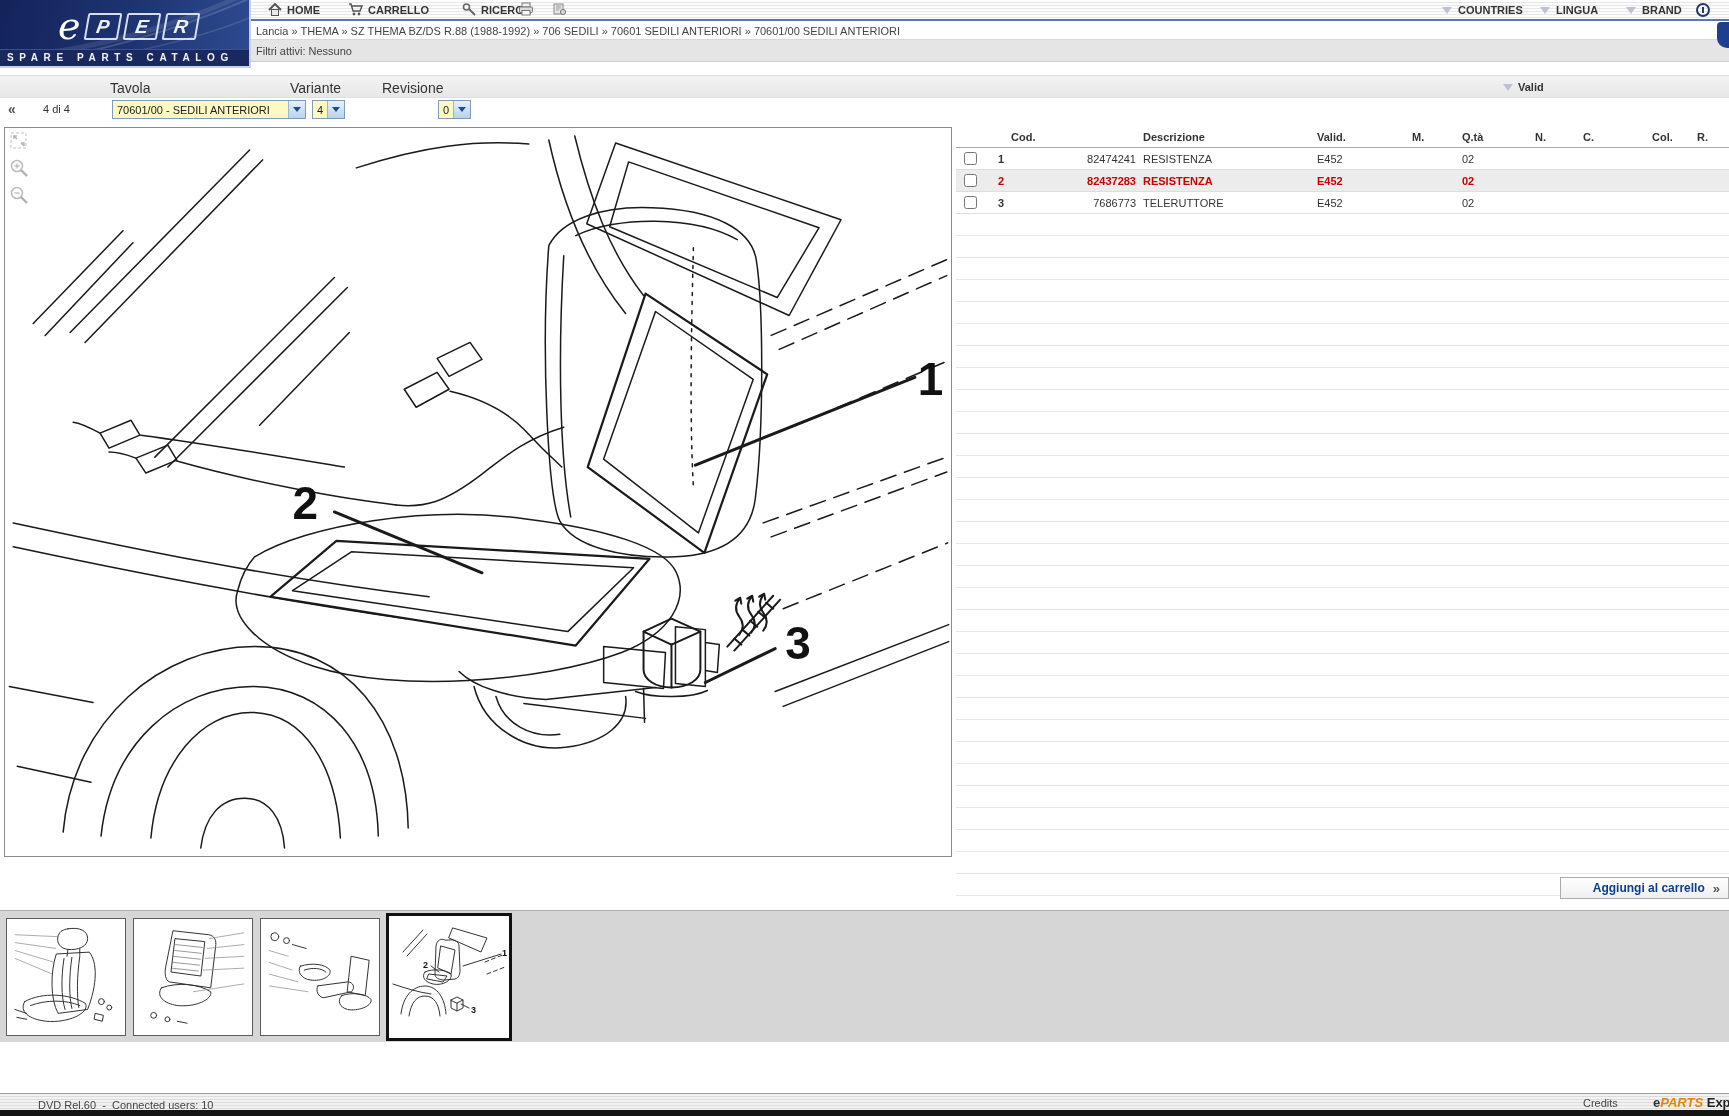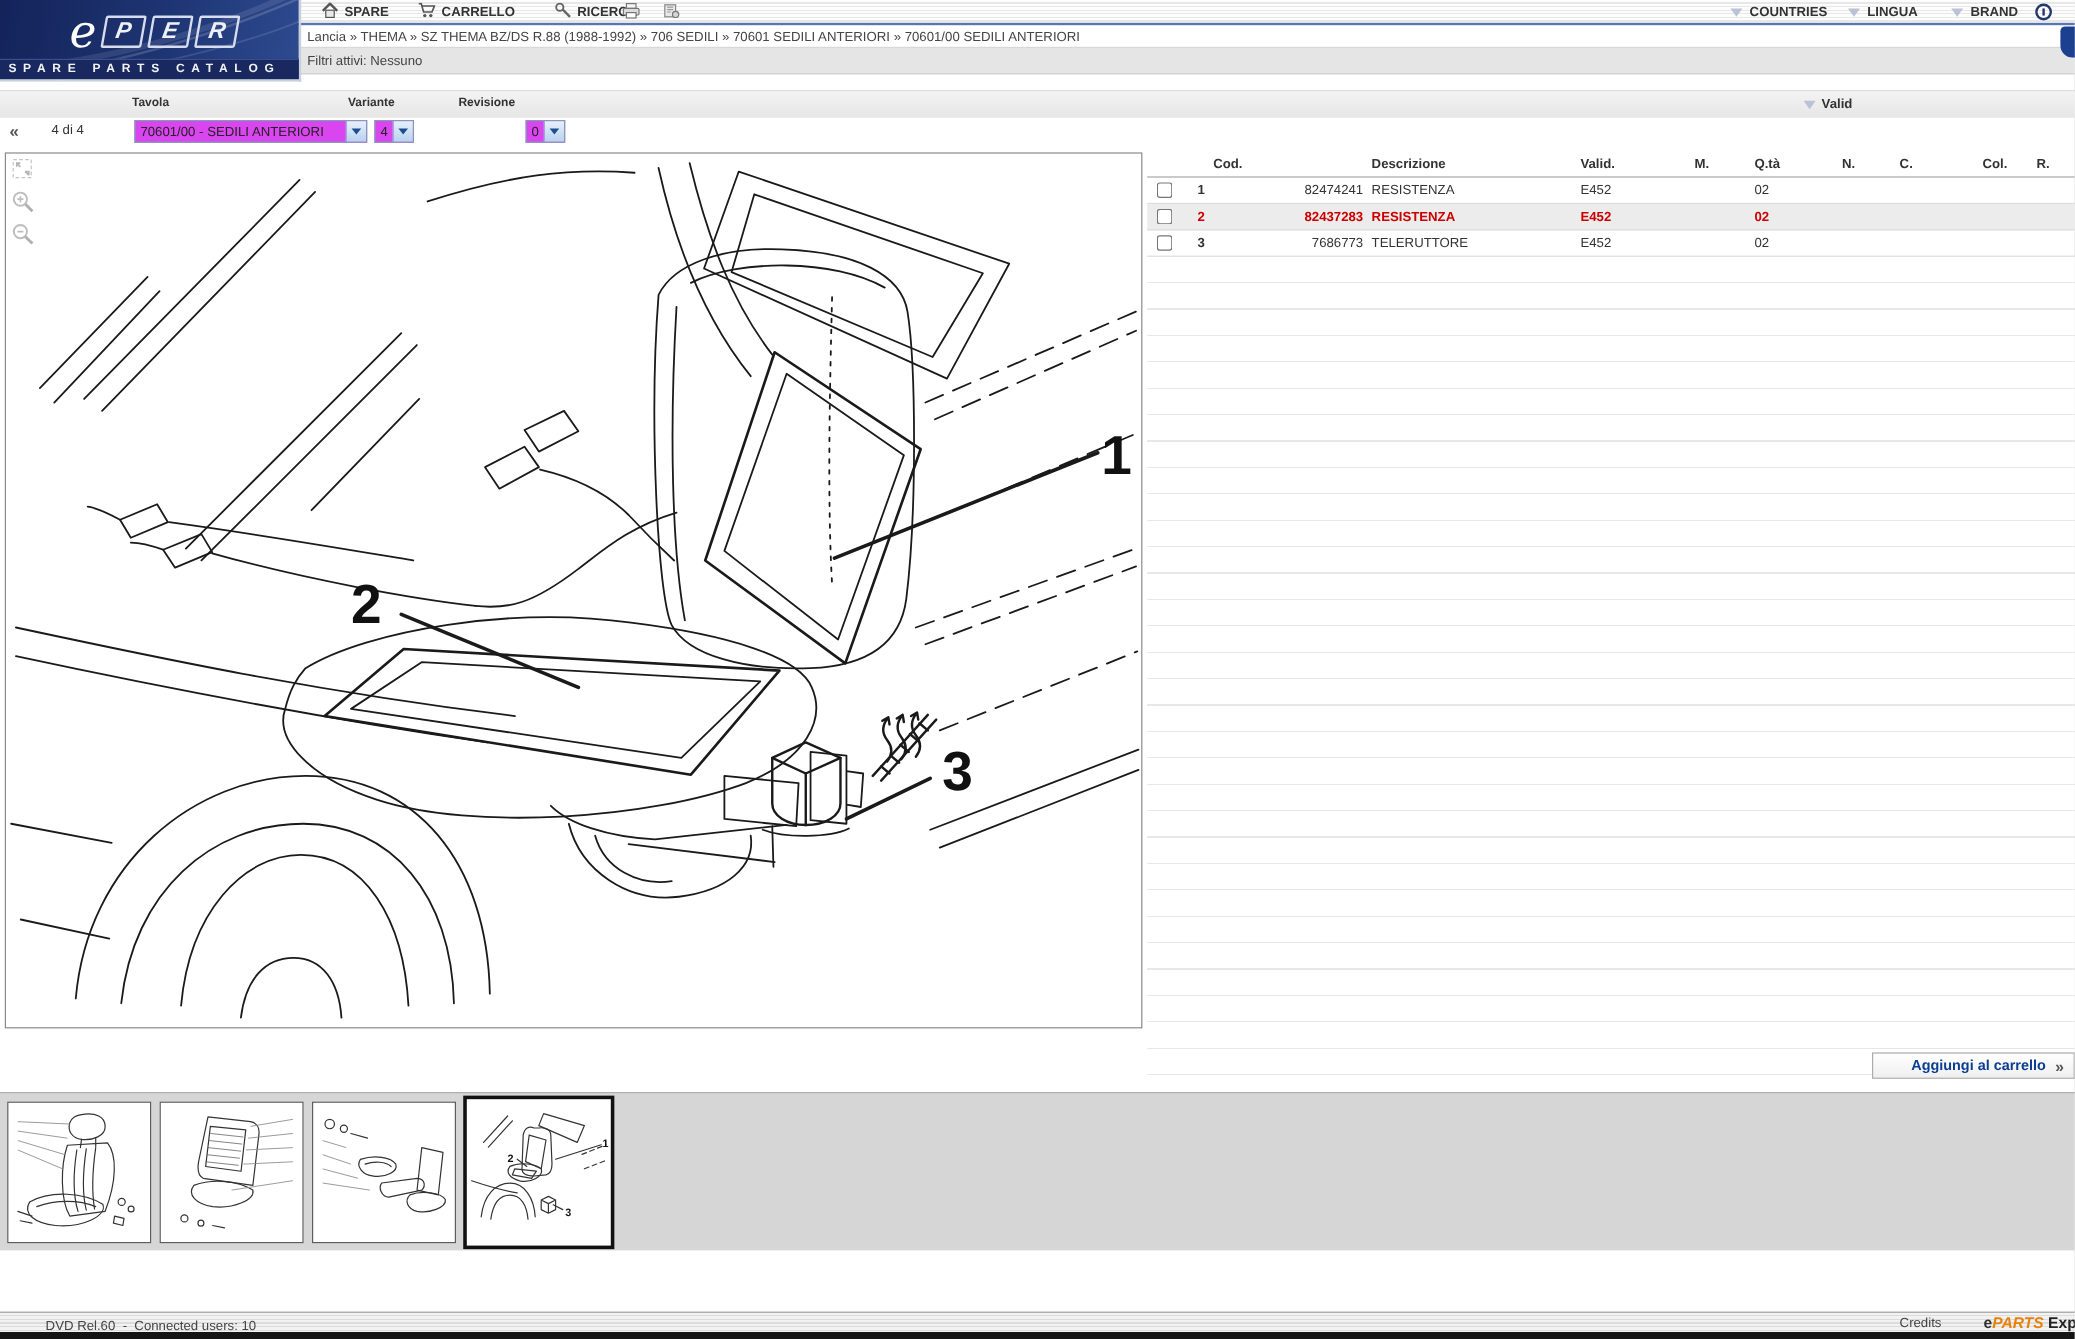--- a/index.html
+++ b/index.html
@@ -40,24 +40,24 @@
   .logo-box { width:34px; height:27px; border:2px solid #d7ddee; border-radius:2px; transform:skewX(-10deg);
     display:flex; align-items:center; justify-content:center;
     font-size:19px; font-weight:bold; font-style:italic; color:#eef1f8; }
   .logo-sub { position:absolute; left:0; bottom:0; width:100%; height:17px; background:#19295f;
     border-top:1px solid #3a4f8f; color:#f0f2f8; font-size:10px; font-weight:bold;
     letter-spacing:5.6px; padding-left:7px; line-height:16px; white-space:nowrap; }
 
   
   .ctrl-band { position:absolute; left:0; top:75px; width:1729px; height:23px;
     background:linear-gradient(#f3f3f3,#e7e7e7); border-top:1px solid #dcdcdc; border-bottom:1px solid #e0e0e0; z-index:1; }
-  .ctrl-label { position:absolute; top:80px; font-size:10px; font-weight:bold; color:#333; z-index:2; }
+  .ctrl-label { position:absolute; top:80px; font-size:14px; font-weight:normal; color:#333; z-index:2; }
   .pager-prev { position:absolute; left:8px; top:101px; font-size:14px; font-weight:bold; color:#555; cursor:pointer; z-index:2; }
   .pager-pos { position:absolute; left:43px; top:103px; font-size:11px; color:#333; z-index:2; }
-  .xp-select { position:absolute; height:19px; background:#d946ef; border:1px solid #7f9db9;
+  .xp-select { position:absolute; height:19px; background:#fef9c3; border:1px solid #7f9db9;
     display:flex; align-items:center; font-size:11px; color:#222; cursor:pointer; z-index:2; }
   .xp-select .val { flex:1; padding:0 4px; white-space:nowrap; overflow:hidden; }
   .xp-select .arrow-btn { width:17px; height:17px; background:linear-gradient(#e7f0fb,#b8d2ee);
     border-left:1px solid #9ab4d4; display:flex; align-items:center; justify-content:center; }
   .xp-select .chev { width:0; height:0; border-left:4px solid transparent; border-right:4px solid transparent;
     border-top:5px solid #1c4d8f; }
   .menu-btn { position:absolute; left:1503px; top:81px; display:flex; align-items:center; gap:5px;
     font-size:11px; font-weight:bold; color:#333; cursor:pointer; z-index:2; }
 
   
@@ -122,21 +122,21 @@
 <div class="screen">
 
   <div class="topbar">
     <div class="tb-btn" style="left:268px">
       <span class="tb-ico">
         <svg width="14" height="13" viewBox="0 0 14 13">
             <path d="M1,7 L7,1 L13,7" fill="none" stroke="#555" stroke-width="2"></path>
             <rect x="3.5" y="6.5" width="7" height="6" fill="#e9e9e9" stroke="#555"></rect>
           </svg>
       </span>
-      <span>SPARE</span>
+      <span>HOME</span>
     </div>
     <div class="tb-btn" style="left:348px">
       <span class="tb-ico">
         <svg width="15" height="13" viewBox="0 0 15 13">
             <path d="M1,1 L3,1 L5,8 L12,8 L14,3 L4,3" fill="none" stroke="#555" stroke-width="1.4"></path>
             <circle cx="6" cy="11" r="1.4" fill="#555"></circle>
             <circle cx="11" cy="11" r="1.4" fill="#555"></circle>
           </svg>
       </span>
       <span>CARRELLO</span>

